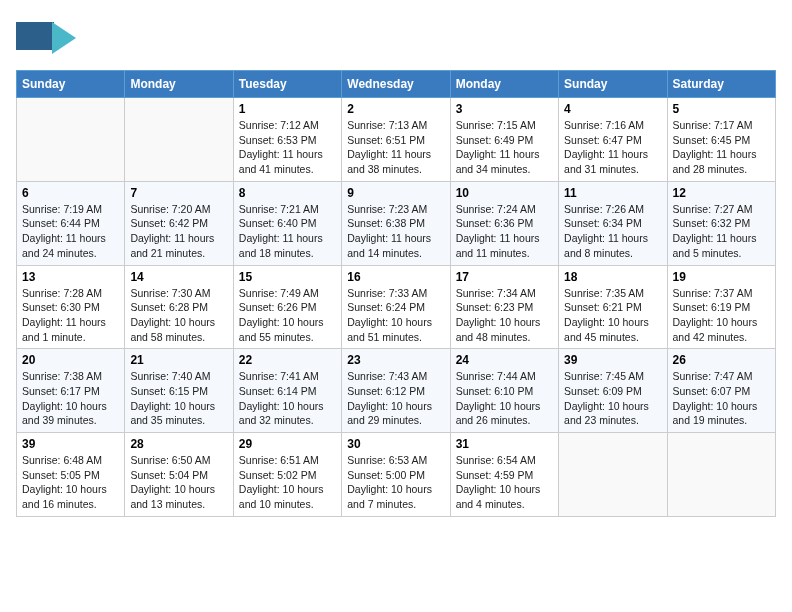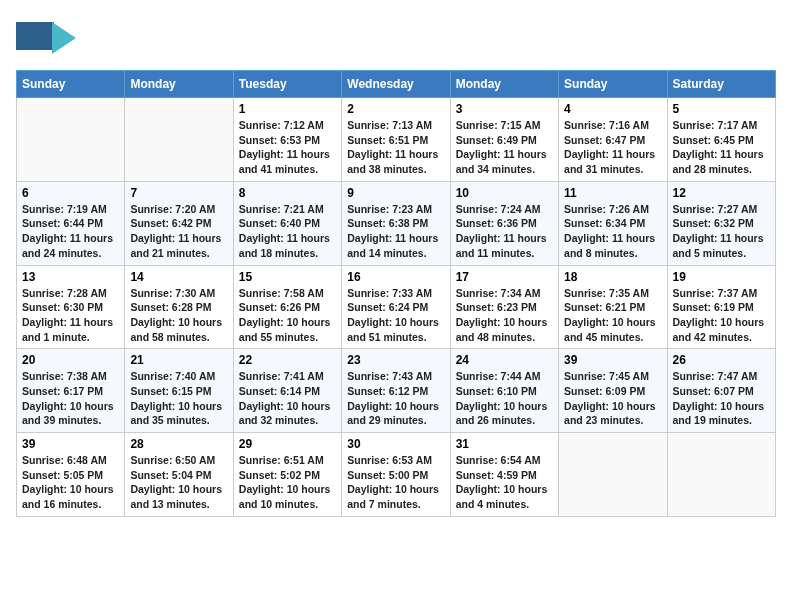--- a/index.html
+++ b/index.html
@@ -57,21 +57,20 @@
     .day-num {
       font-weight: bold;
       font-size: 12px;
       display: block;
       margin-bottom: 2px;
     }
     .day-info {
       font-size: 10.5px;
       color: #222;
       line-height: 1.4;
-      font-weight: bold;
     }
     td.empty {
       background: #f9f9f9;
     }
     .logo-wrapper {
       display: flex;
       align-items: center;
     }
     .logo-label {
       display: flex;
@@ -208,21 +207,21 @@
 Daylight: 11 hours and 1 minute.</div>
         </td>
         <td>
           <span class="day-num">14</span>
           <div class="day-info">Sunrise: 7:30 AM
 Sunset: 6:28 PM
 Daylight: 10 hours and 58 minutes.</div>
         </td>
         <td>
           <span class="day-num">15</span>
-          <div class="day-info">Sunrise: 7:58 AM
+          <div class="day-info">Sunrise: 7:49 AM
 Sunset: 6:26 PM
 Daylight: 10 hours and 55 minutes.</div>
         </td>
         <td>
           <span class="day-num">16</span>
           <div class="day-info">Sunrise: 7:33 AM
 Sunset: 6:24 PM
 Daylight: 10 hours and 51 minutes.</div>
         </td>
         <td>

